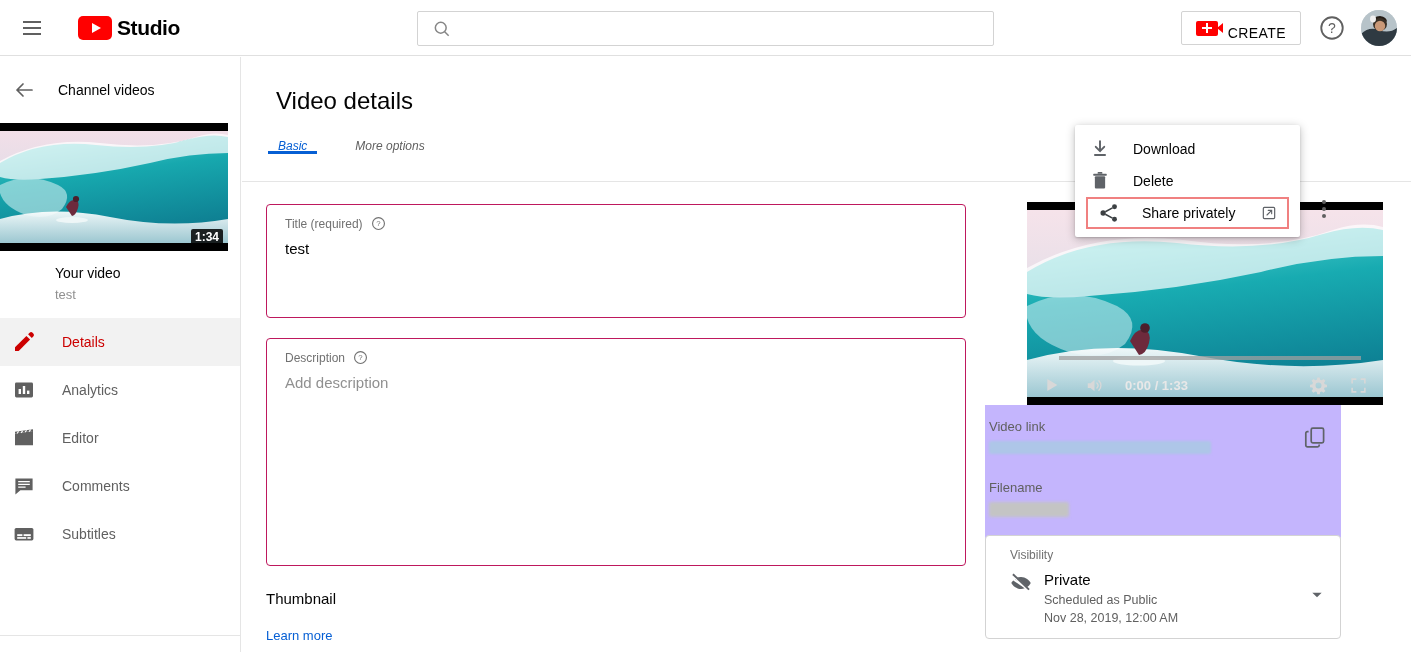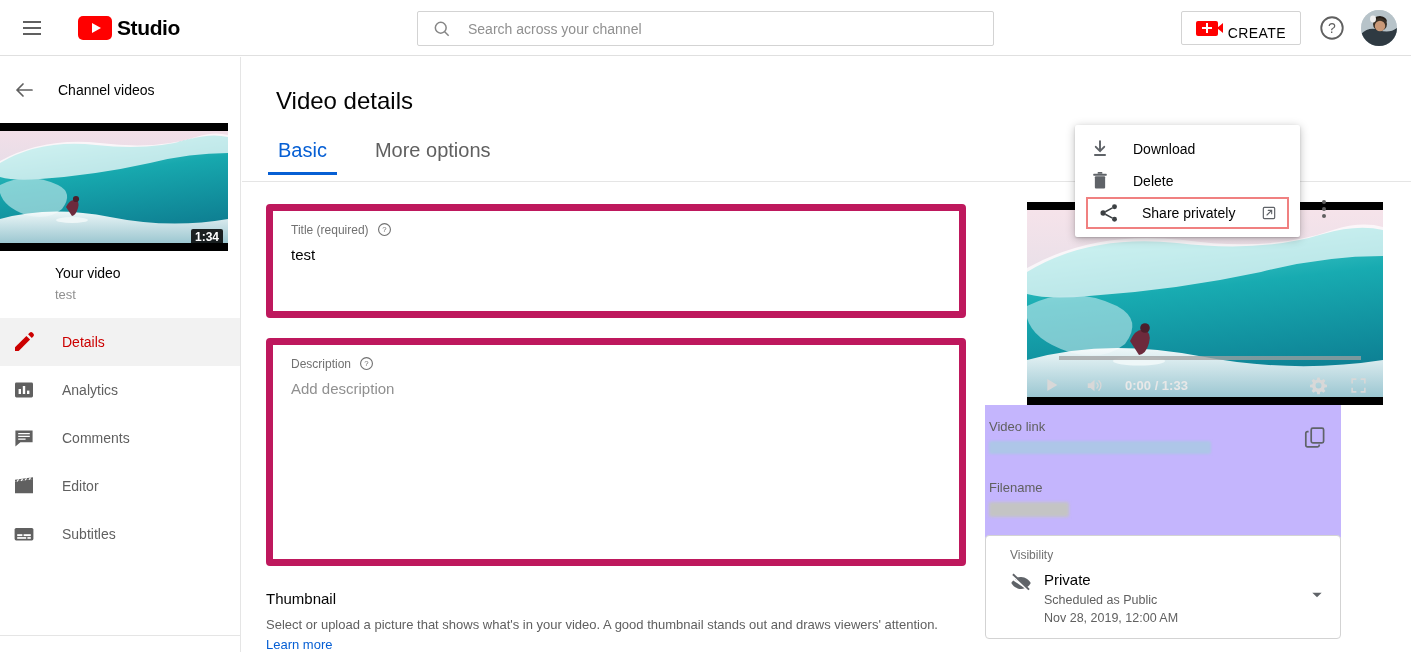--- a/index.html
+++ b/index.html
@@ -114,22 +114,22 @@
     position: absolute; left: 0; bottom: 16px; width: 241px;
     border-top: 1px solid #e5e5e5;
   }
 
   
   #main { position: absolute; top: 57px; left: 242px; width: 1169px; height: 595px; background: #fff; }
   #page-title { position: absolute; left: 34px; top: 30px; font-size: 24px; font-weight: 400; color: #030303; }
 
   #tabs { position: absolute; left: 34px; top: 82px; display: flex; }
   .tab {
-    font-size: 20px; color: #606060; padding: 0 2px 13px 2px;
-    margin-right: 44px; cursor: pointer; position: relative;
+    font-size: 12px; color: #606060; padding: 0 2px 1px 2px;
+    margin-right: 44px; cursor: pointer; position: relative; font-style: italic;
   }
   .tab.active { color: #065fd4; font-weight: 500; }
   .tab.active:after {
     content: ""; position: absolute; left: -8px; right: -8px; bottom: 0;
     height: 3px; background: #065fd4;
   }
   #tabs-divider { position: absolute; left: 0; top: 124px; width: 1169px; border-top: 1px solid #e5e5e5; }
 
   #kebab {
     position: absolute; left: 1066px; top: 136px;
@@ -153,34 +153,34 @@
   .menu-item .mi-ico { width: 22px; height: 22px; margin-right: 22px; flex: none; }
   .menu-item.highlight {
     border: 2px solid #f08080; background: #fff; height: 32px; margin: 0 11px;
     padding: 8px 10px;
   }
   .menu-item .ext { margin-left: auto; width: 16px; height: 16px; }
 
   
   #title-card, #desc-card {
     position: absolute; left: 24px;
-    width: 700px; border: 7px solid #be185d; border-radius: 4px; background: #fff;
+    width: 700px; border: 1px solid #be185d; border-radius: 4px; background: #fff;
   }
   #title-card { top: 147px; height: 114px; }
   #desc-card { top: 281px; height: 228px; }
   .card-label {
     position: absolute; left: 18px; top: 11px;
     display: flex; align-items: center; gap: 8px;
     font-size: 12px; color: #717171;
   }
   .card-value { position: absolute; left: 18px; top: 35px; font-size: 15px; color: #030303; }
   .card-placeholder { position: absolute; left: 18px; top: 35px; font-size: 15px; color: #909090; }
 
   #thumb-section { position: absolute; left: 24px; top: 533px; }
-  #thumb-h { font-size: 15px; color: #030303; margin-bottom: 10px; }
+  #thumb-h { font-size: 15px; color: #030303; margin-bottom: 21px; }
   #thumb-desc { font-size: 13px; color: #606060; margin-bottom: 5px; }
   #thumb-link { font-size: 13px; color: #065fd4; cursor: pointer; }
 
   
   #player {
     position: absolute; left: 785px; top: 145px;
     width: 356px; height: 203px; background: #000; overflow: hidden;
   }
   #player .video-surface { position: absolute; left: 0; top: 8px; width: 356px; height: 187px; }
   #progress {
@@ -230,21 +230,20 @@
         <div class="tri"></div>
       </div>
     <div id="brand-text">Studio</div>
   </div>
 
   <div id="searchbox">
     <svg class="magnifier" width="20" height="20" viewBox="0 0 24 24">
       <circle cx="10.5" cy="10.5" r="6.5" fill="none" stroke="#868686" stroke-width="1.8"></circle>
       <line x1="15.2" y1="15.2" x2="20" y2="20" stroke="#868686" stroke-width="1.8"></line>
     </svg>
-    <input id="search-input" placeholder="Search across your channel" style="">
   </div>
 
   <div id="create-btn">
     <div class="cam">
       <span class="plus-h"></span>
         <span class="plus-v"></span>
     </div>
     <span id="create-label">CREATE</span>
   </div>
 
@@ -322,33 +321,33 @@
       <rect x="3" y="4.5" width="18" height="15" rx="1.4" fill="#606060"></rect>
       <rect x="6.6" y="11" width="2.4" height="5" fill="#fff"></rect>
       <rect x="10.8" y="8" width="2.4" height="8" fill="#fff"></rect>
       <rect x="15" y="12.6" width="2.4" height="3.4" fill="#fff"></rect>
     </svg>
     <span>Analytics</span>
   </div>
 
   <div class="nav-item">
     <svg class="nav-ico" viewBox="0 0 24 24">
-      <path d="M3.4 4.6 H20.6 V16.2 H8.4 L3.4 20.4 Z" fill="#606060"></path>
-      <path d="M6.2 7.6 H17.8 M6.2 10.4 H17.8 M6.2 13.2 H13.6" stroke="#fff" stroke-width="1.3"></path>
-    </svg>
-    <span>Comments</span>
-  </div>
-
-  <div class="nav-item">
-    <svg class="nav-ico" viewBox="0 0 24 24">
       <path d="M3 7.6 L21 5 V19.3 H3 Z" fill="#606060"></path>
       <path d="M3 7.6 L21 5 L21 3.2 L3 5.8 Z" fill="#606060"></path>
       <path d="M6.6 5.4 L5.1 7.3 M10.6 4.8 L9.1 6.8 M14.6 4.3 L13.1 6.2 M18.6 3.7 L17.1 5.7" stroke="#fff" stroke-width="1.1"></path>
     </svg>
     <span>Editor</span>
+  </div>
+
+  <div class="nav-item">
+    <svg class="nav-ico" viewBox="0 0 24 24">
+      <path d="M3.4 4.6 H20.6 V16.2 H8.4 L3.4 20.4 Z" fill="#606060"></path>
+      <path d="M6.2 7.6 H17.8 M6.2 10.4 H17.8 M6.2 13.2 H13.6" stroke="#fff" stroke-width="1.3"></path>
+    </svg>
+    <span>Comments</span>
   </div>
 
   <div class="nav-item">
     <svg class="nav-ico" viewBox="0 0 24 24">
       <rect x="2.6" y="6" width="18.8" height="12.4" rx="1.6" fill="#606060"></rect>
       <rect x="5.2" y="12.2" width="5.2" height="1.9" fill="#fff"></rect>
       <rect x="11.6" y="12.2" width="7.2" height="1.9" fill="#fff"></rect>
       <rect x="5.2" y="15.1" width="9" height="1.7" fill="#fff"></rect>
       <rect x="15.4" y="15.1" width="3.4" height="1.7" fill="#fff"></rect>
     </svg>
@@ -424,21 +423,20 @@
       <svg width="15" height="15" viewBox="0 0 24 24">
         <circle cx="12" cy="12" r="9.5" fill="none" stroke="#717171" stroke-width="1.8"></circle>
         <text x="12" y="16.6" font-size="12.5" fill="#717171" text-anchor="middle" font-family="Liberation Sans, sans-serif">?</text>
       </svg>
     </div>
     <div class="card-placeholder">Add description</div>
   </div>
 
   <div id="thumb-section">
     <div id="thumb-h">Thumbnail</div>
-    <div id="thumb-desc">Select or upload a picture that shows what's in your video. A good thumbnail stands out and draws viewers' attention.</div>
     <div id="thumb-link">Learn more</div>
   </div>
 
   <div id="player">
     <svg class="video-surface" viewBox="0 0 356 187" preserveAspectRatio="none">
       <defs>
         <linearGradient id="skyg2" x1="0" y1="0" x2="0" y2="1">
           <stop offset="0%" stop-color="#f6e3ea"></stop>
             <stop offset="100%" stop-color="#cfd9e6"></stop>
         </linearGradient>

